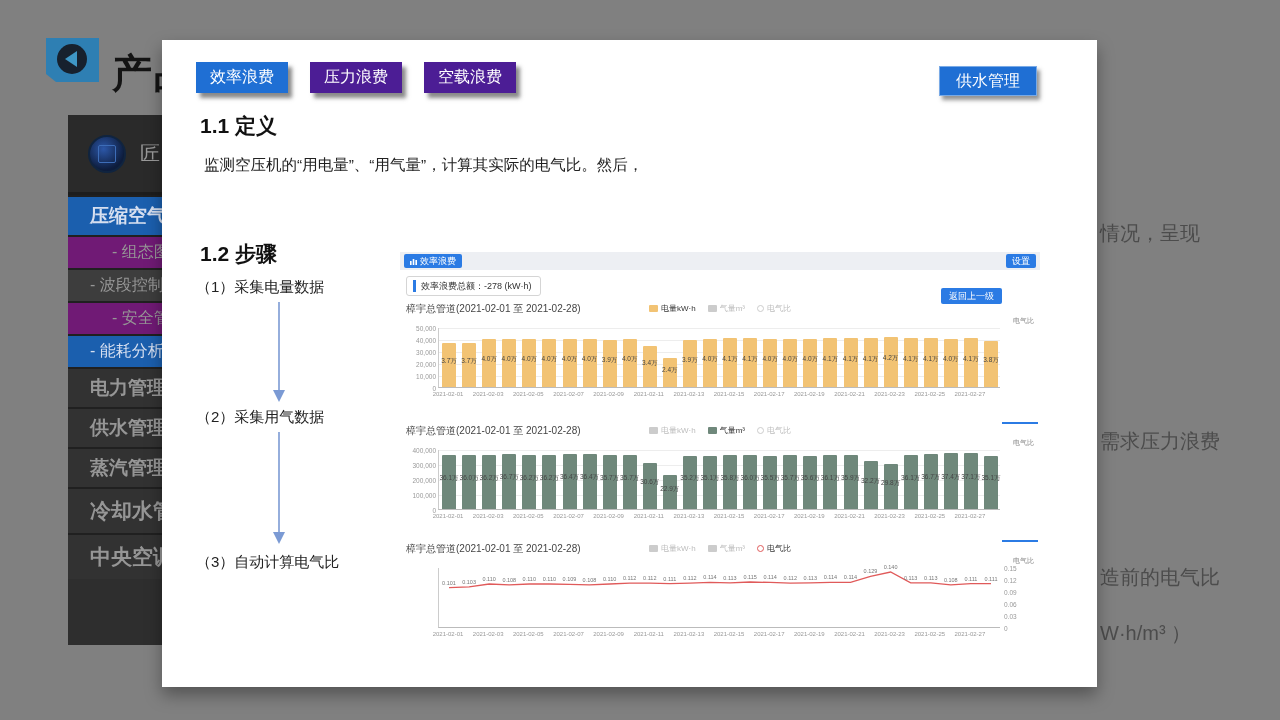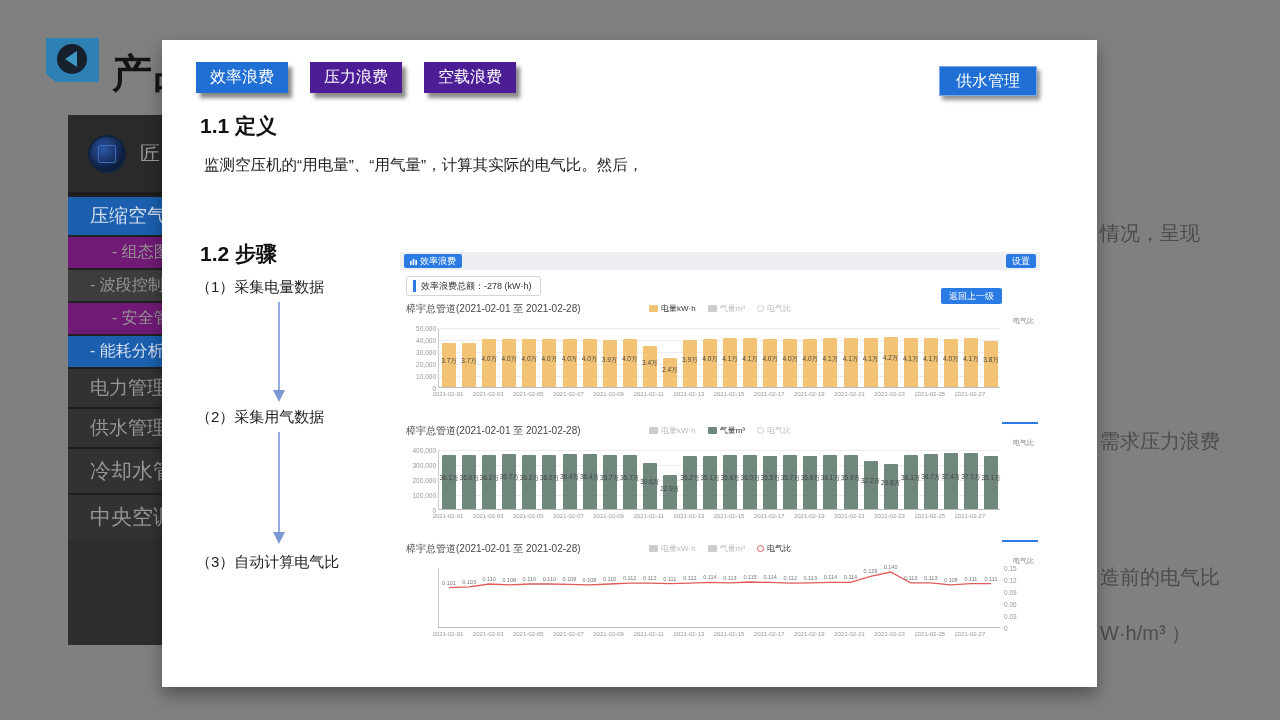--- a/index.html
+++ b/index.html
@@ -10,21 +10,21 @@
   
   .page-title { position:absolute; left:112px; top:46px; font-size:40px; font-weight:bold; color:#141414; letter-spacing:2px; z-index:1; }
   .back-logo { position:absolute; left:46px; top:38px; width:53px; height:44px; z-index:1; }
 
   .sidebar { position:absolute; left:68px; top:115px; width:160px; height:530px; background:#2e2e2e; z-index:1; overflow:hidden; }
   .side-brand { height:80px; background:#2a2a2a; display:flex; align-items:center; padding-left:20px; gap:14px; border-bottom:3px solid #1d1d1d; }
   .brand-logo { width:38px; height:38px; border-radius:50%; background:radial-gradient(circle at 40% 35%, #2c57a8, #0d1c3c 70%); border:2px solid #10243f; position:relative; flex:0 0 auto; }
   .brand-logo:before { content:""; position:absolute; left:8px; top:8px; right:8px; bottom:8px; border:1px solid #3d6db8; border-radius:2px; }
   .side-brand-text { color:#9a9a9a; font-size:20px; }
   .side-item { display:flex; align-items:center; padding-left:22px; color:#969696; border-top:2px solid #202020; }
-  .side-item.main { height:40px; font-size:19px; background:#323232; }
+  .side-item.main { height:40px; font-size:19px; background:#323232;font-weight:bold; }
   .side-item.sub { height:33px; font-size:16px; background:#3d3d3d; }
   .side-item.sub.alt { background:#701a75;padding-left:44px; }
   .side-item.lg { height:46px; font-size:21px; }
   .side-item.active { background:#1b5fae; color:#d6dff0; }
 
   .frag { position:absolute; left:1100px; color:#4c4c4c; font-size:20px; z-index:1; white-space:nowrap; }
   .frag1 { top:220px; } .frag2 { top:428px; } .frag3 { top:564px; } .frag4 { top:620px; }
 
   
   .modal { position:absolute; left:162px; top:40px; width:935px; height:647px; background:#ffffff; z-index:10; box-shadow:0 8px 16px rgba(0,0,0,0.35); }
@@ -89,20 +89,21 @@
       <span class="side-brand-text">匠</span>
     </div>
     <div id="side-items">
         <div class="side-item main active">压缩空气</div>
         <div class="side-item sub alt">- 组态图</div>
         <div class="side-item sub">- 波段控制</div>
         <div class="side-item sub alt">- 安全管理</div>
         <div class="side-item sub active">- 能耗分析</div>
         <div class="side-item main">电力管理</div>
         <div class="side-item main">供水管理</div>
+        <div class="side-item main">蒸汽管理</div>
         <div class="side-item main lg">冷却水管理</div>
         <div class="side-item main lg">中央空调管</div>
       </div>
   </div>
 
   <div class="frag frag1">情况，呈现</div>
   <div class="frag frag2">需求压力浪费</div>
   <div class="frag frag3">造前的电气比</div>
   <div class="frag frag4">W·h/m³ ）</div>
 

